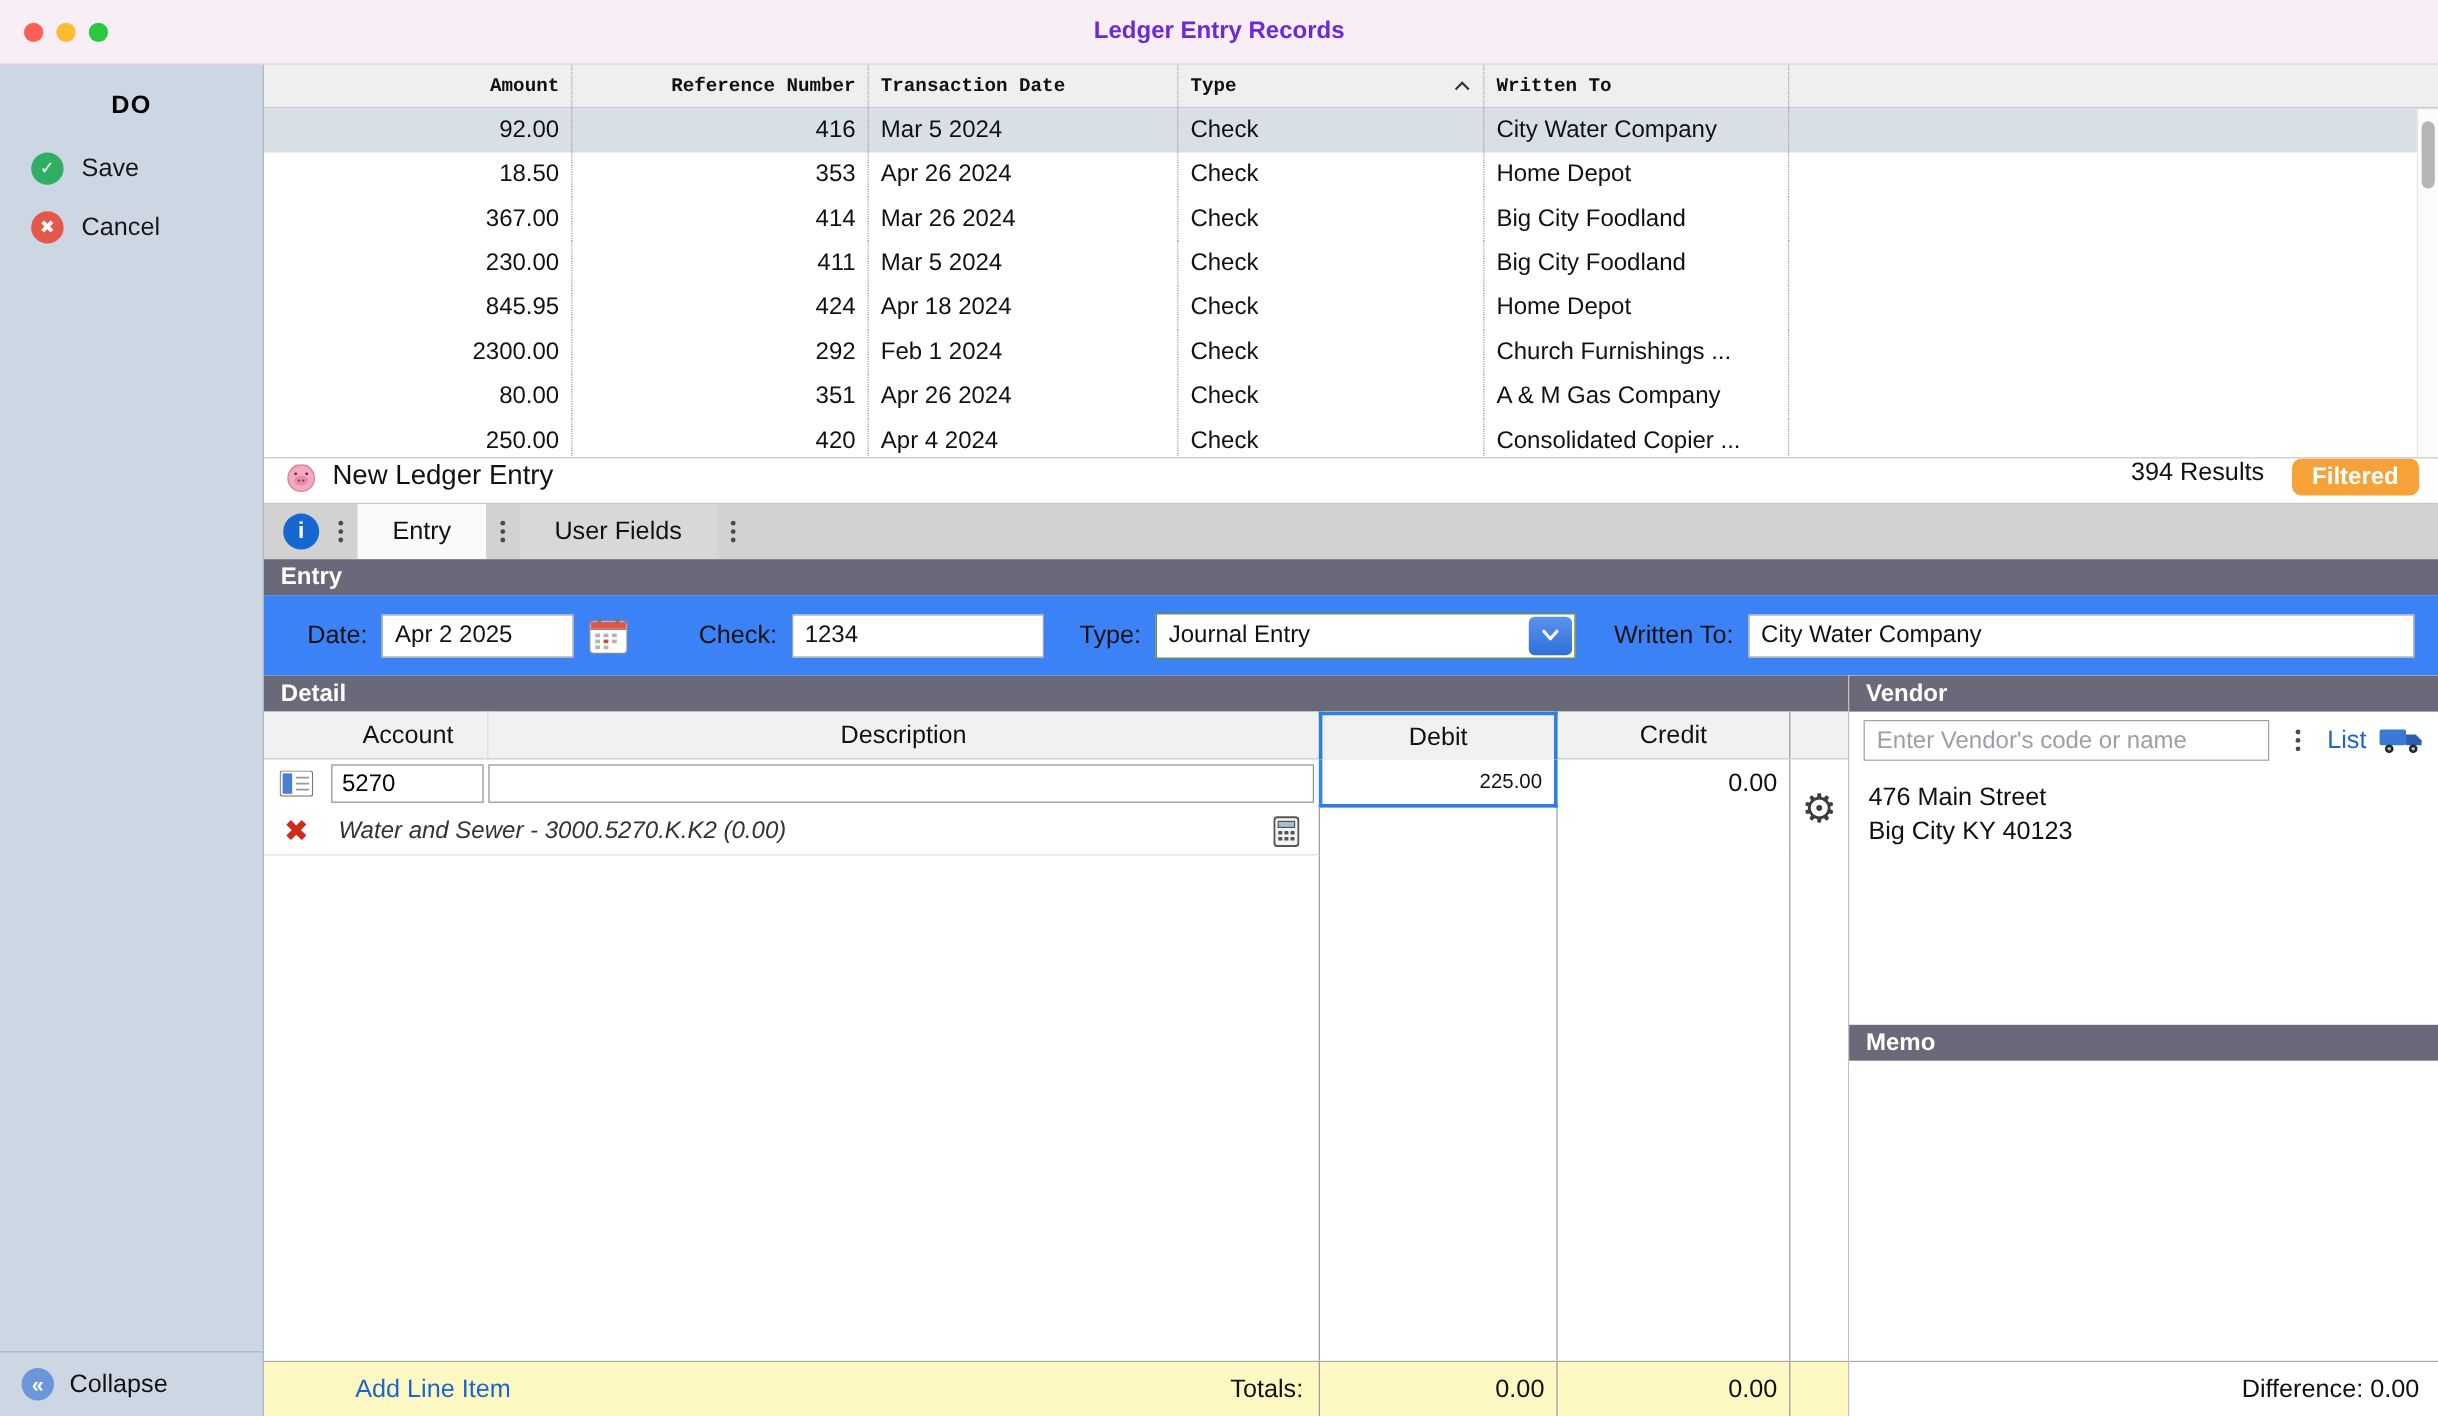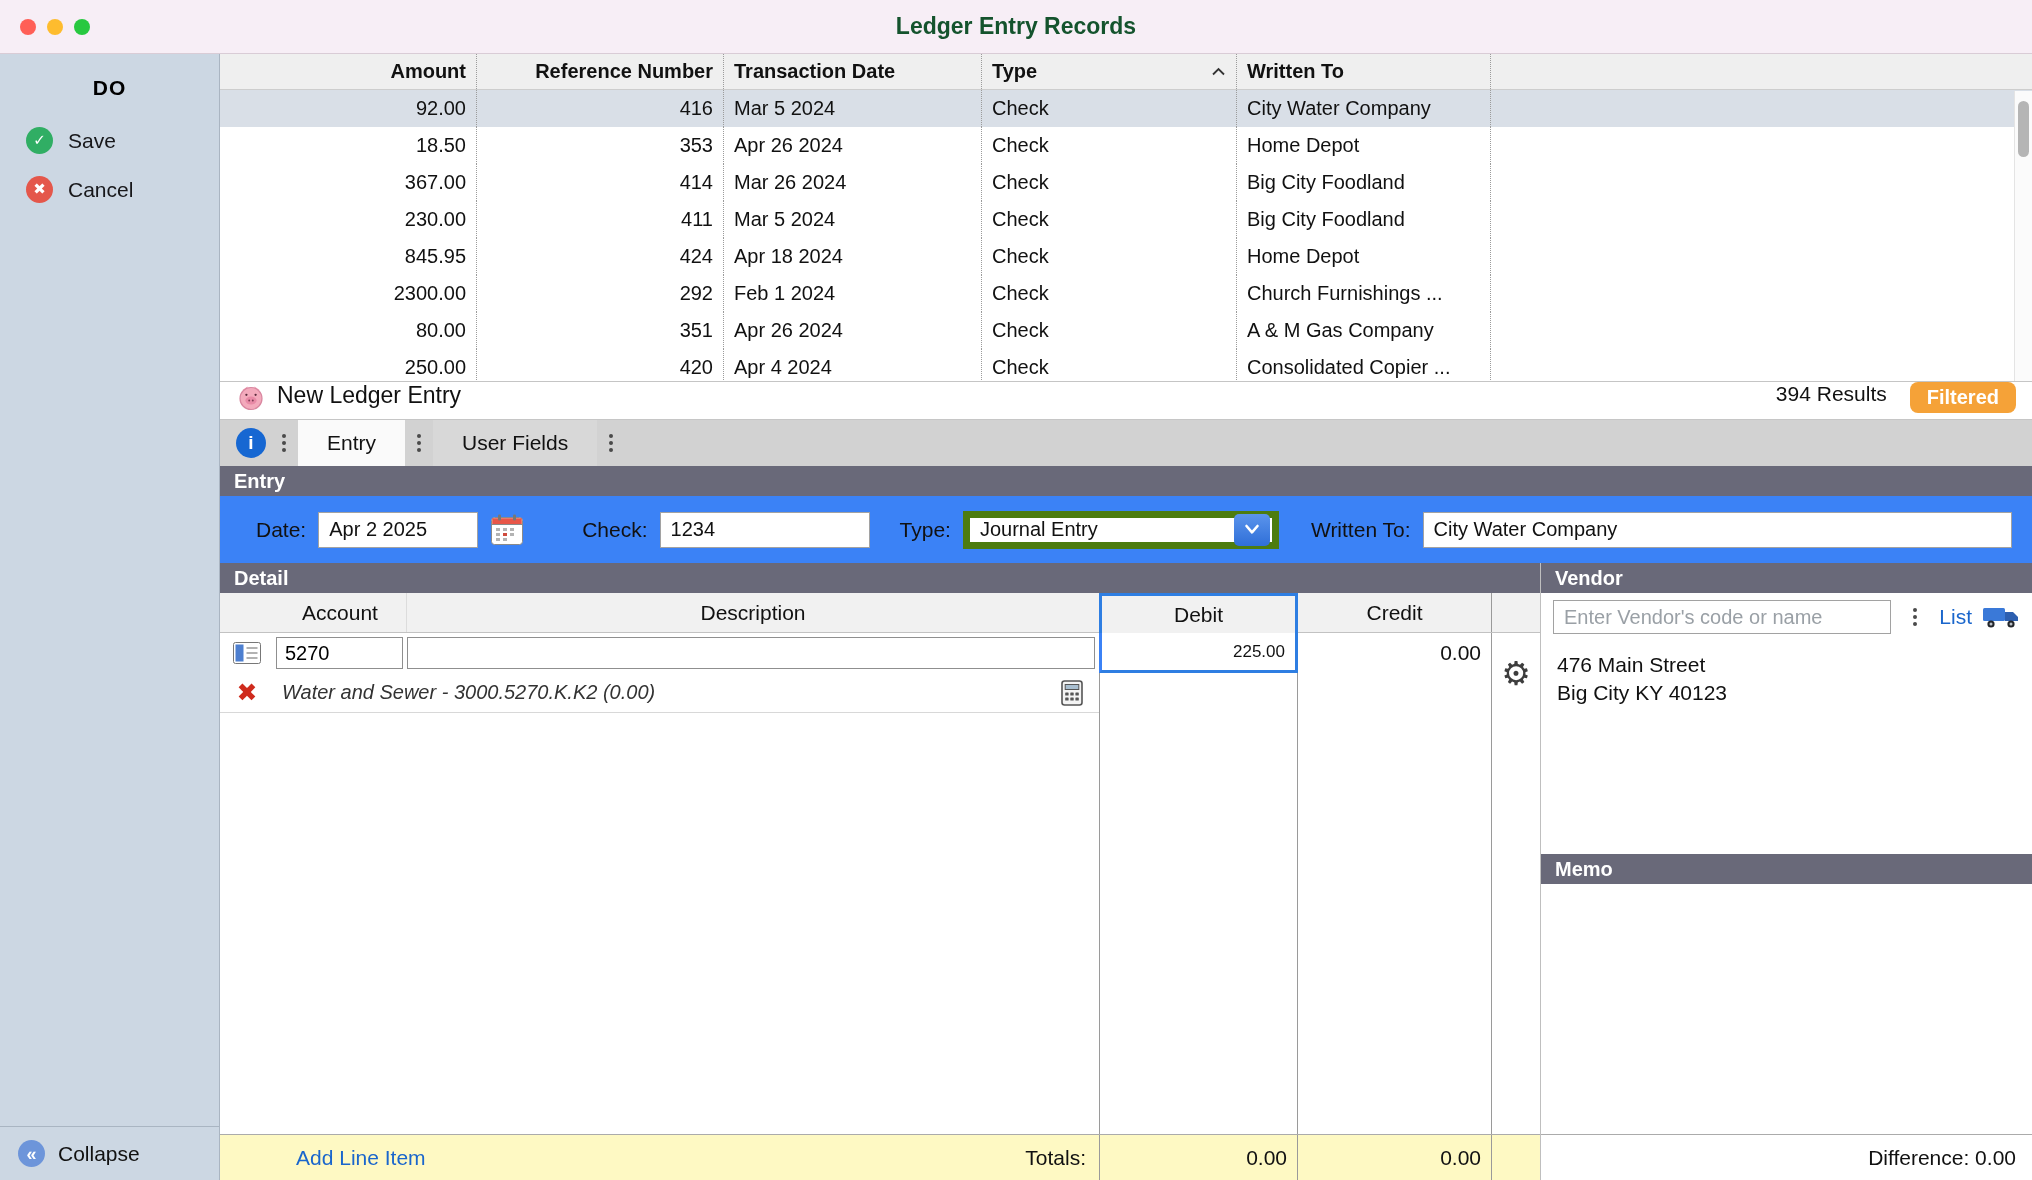--- a/index.html
+++ b/index.html
@@ -9,42 +9,42 @@
     font-family: "Liberation Sans", "DejaVu Sans", sans-serif;
     color: #111; background: #e9e9e9; overflow: hidden;
   }
   .window { width: 2032px; height: 1180px; display: flex; flex-direction: column; background: #fff; overflow: hidden; }
 
   
   .titlebar { flex: 0 0 54px; background: #f7eef6; border-bottom: 1px solid #d9ccd6; position: relative; display: flex; align-items: center; justify-content: center; }
   .traffic { position: absolute; left: 20px; top: 0; height: 100%; display: flex; align-items: center; gap: 11px; }
   .tl { width: 16px; height: 16px; border-radius: 50%; }
   .tl.close { background: #ff5f57; } .tl.min { background: #febc2e; } .tl.zoom { background: #28c840; }
-  .window-title { font-size: 23px; font-weight: 700; color: #14532d; text-align: right; }
+  .window-title { font-size: 20px; font-weight: 700; color: #6d28d9; text-align: right; }
 
   .app-body { flex: 1; display: flex; min-height: 0; }
 
   
   .sidebar { flex: 0 0 220px; background: #ccd7e3; border-right: 1px solid #aab5c2; display: flex; flex-direction: column; }
   .sidebar-header { margin-top: 22px; text-align: center; font-size: 21px; font-weight: 700; color: #000000; letter-spacing: 1px; }
   .side-items { margin-top: 16px; }
   .side-item { display: flex; align-items: center; gap: 15px; padding: 11px 0 11px 26px; font-size: 21px; color: #17171a; cursor: default; }
   .circle-icon { width: 27px; height: 27px; border-radius: 50%; display: flex; align-items: center; justify-content: center; color: #fff; font-size: 15px; font-weight: 700; flex: 0 0 27px; line-height: 1; }
   .icon-save { background: #30ae64; } .icon-cancel { background: #e4574b; }
   .icon-collapse { background: #6d95da; font-size: 18px; }
   .sidebar-spacer { flex: 1; }
   .collapse-row { border-top: 1px solid #a9b5c2; flex: 0 0 54px; display: flex; align-items: center; gap: 13px; padding-left: 18px; font-size: 21px; }
 
   
   .content { flex: 1; display: flex; flex-direction: column; min-width: 0; }
 
   
   .records { position: relative; flex: 0 0 328px; border-bottom: 1px solid #c5c5c5; overflow: hidden; background: #fff; }
   .rgrid { display: grid; grid-template-columns: 257px 247px 258px 255px 254px 1fr; }
-  .rheader { height: 36px; background: #efefef; border-bottom: 1px solid #cdcdcd; font-weight: 700; font-size: 20px; }
+  .rheader { height: 36px; background: #efefef; border-bottom: 1px solid #cdcdcd; font-weight: 700; font-size: 16px; font-family: Liberation Mono, monospace; }
   .rc { padding: 0 10px; border-right: 1px dotted #9b9b9b; overflow: hidden; white-space: nowrap; display: flex; align-items: center; }
   .rc.fill { border-right: none; }
   .rc.num { justify-content: flex-end; }
   .rc.between { justify-content: space-between; }
   .rrow { height: 37px; font-size: 20px; }
   .rrow.selected { background: #d9dfe7; }
   .rscroll-track { position: absolute; top: 37px; right: 0; bottom: 0; width: 18px; background: #fbfbfb; border-left: 1px solid #e4e4e4; }
   .rscroll-thumb { position: absolute; top: 10px; right: 3px; width: 11px; height: 56px; border-radius: 6px; background: #b5b5b5; }
 
   
@@ -66,21 +66,21 @@
   
   .section-header { flex: 0 0 30px; height: 30px; background: #696979; color: #fff; display: flex; align-items: center; padding-left: 14px; font-size: 20px; font-weight: 600; }
 
   
   .form-band { flex: 0 0 67px; background: #3b82f6; display: flex; align-items: center; padding: 0 18px 0 36px; font-size: 21px; }
   .flabel { margin-right: 12px; white-space: nowrap; }
   .finput { height: 36px; border: 1px solid #a2a2a2; background: #fff; font-size: 20px; padding: 0 10px; font-family: inherit; color: #111; }
   .w-date { width: 160px; } .w-check { width: 210px; }
   .ml54 { margin-left: 54px; } .ml30 { margin-left: 30px; } .ml32 { margin-left: 32px; }
   .cal-btn { width: 42px; height: 42px; margin-left: 8px; background: transparent; border: none; display: flex; align-items: center; justify-content: center; }
-  .type-dd { width: 316px; height: 38px; border: 7px solid #4d7c0f; background: #fff; display: flex; align-items: center; }
+  .type-dd { width: 350px; height: 38px; border: 1px solid #4d7c0f; background: #fff; display: flex; align-items: center; }
   .type-value { flex: 1; padding: 0 10px; font-size: 20px; white-space: nowrap; overflow: hidden; }
   .dd-btn { width: 36px; height: 32px; margin: 2px; border: none; border-radius: 5px; background: linear-gradient(#5b94ec, #2f6fd8); display: flex; align-items: center; justify-content: center; }
   .w-written { flex: 1; margin-right: 2px; }
 
   
   .lower { flex: 1; display: flex; min-height: 0; }
   .detail-panel { flex: 1; display: flex; flex-direction: column; min-width: 0; }
   .dgrid { display: grid; grid-template-columns: 54px 133px 1fr 199px 194px 48px; }
   .dheader { flex: 0 0 40px; height: 40px; background: #f1f1f1; border-bottom: 1px solid #c2c2c2; font-size: 21px; font-weight: 500; }
   .dheader > div { display: flex; align-items: center; justify-content: center; }

